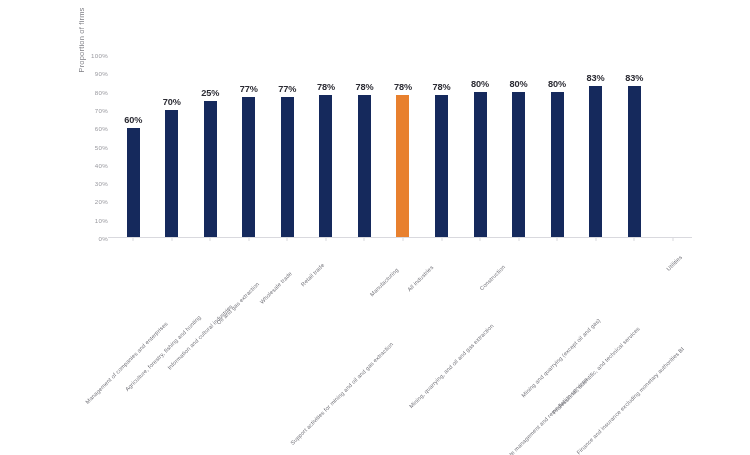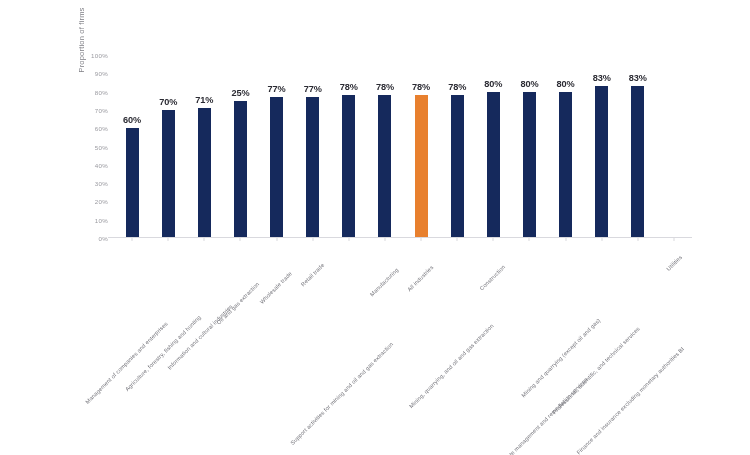--- a/index.html
+++ b/index.html
@@ -179,26 +179,20 @@
           </div>
           <div class="tick-mark"></div>
         </div>
         <div class="bar-slot">
           <div class="bar" style="height: 70%;">
             <div class="bar-value">70%</div>
           </div>
           <div class="tick-mark"></div>
         </div>
         <div class="bar-slot">
-          <div class="bar" style="height: 71%;">
-            <div class="bar-value">71%</div>
-          </div>
-          <div class="tick-mark"></div>
-        </div>
-        <div class="bar-slot">
           <div class="bar" style="height: 75%;">
             <div class="bar-value">25%</div>
           </div>
           <div class="tick-mark"></div>
         </div>
         <div class="bar-slot">
           <div class="bar" style="height: 77%;">
             <div class="bar-value">77%</div>
           </div>
           <div class="tick-mark"></div>

